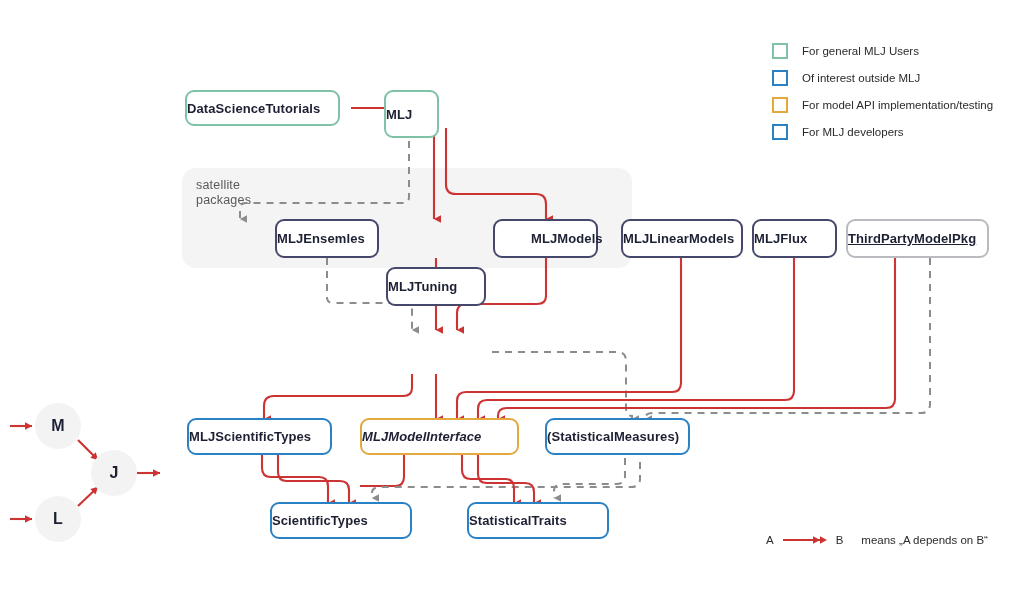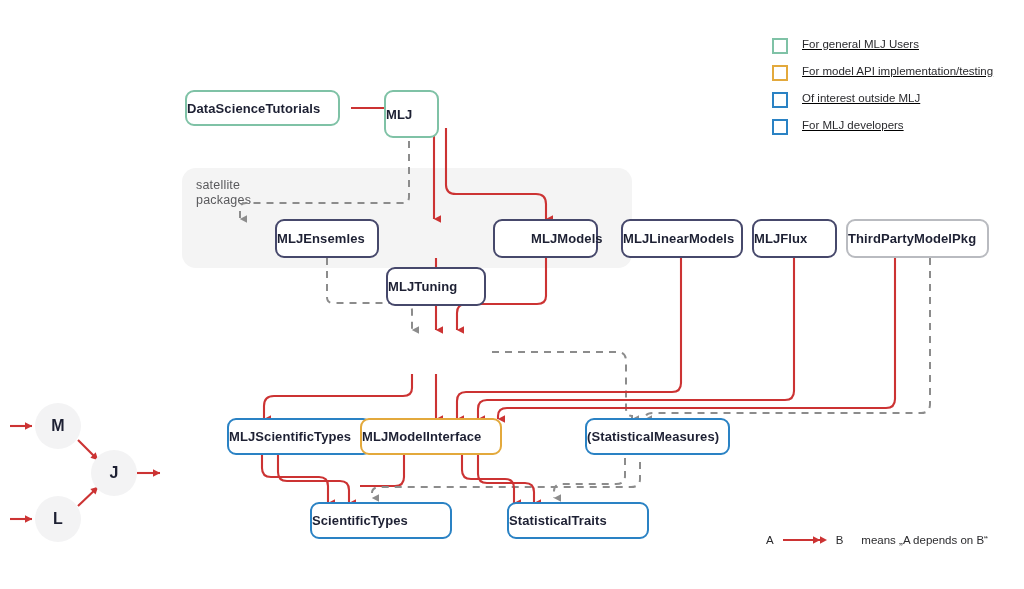--- a/index.html
+++ b/index.html
@@ -58,21 +58,21 @@
     font-weight: bold;
     color: #1d2033;
     letter-spacing: 0.1px;
     text-align: center;
     white-space: nowrap;
   }
   .node.green { border-color: #7fc2a6; }
   .node.navy  { border-color: #46486b; border-radius: 9px; }
   .node.gray  { border-color: #b9bbc0; }
   .node.amber { border-color: #e3a93c; }
-  .node.blue  { border-color: #2a82c4; margin-left: 40px; }
+  .node.blue  { border-color: #2a82c4; }
 
   .circle-node {
     position: absolute;
     box-sizing: border-box;
     width: 46px;
     height: 46px;
     border-radius: 50%;
     background: #f3f3f4;
     display: flex;
     align-items: center;
@@ -82,24 +82,23 @@
     color: #1d2033;
   }
 
   .legend {
     position: absolute;
     left: 772px;
     top: 38px;
   }
   .legend-row {
     display: flex;
-    align-items: flex-start;
+    align-items: center;
     height: 26px;
     margin-bottom: 1px;
-    text-decoration: underline;
   }
   .legend-swatch {
     box-sizing: border-box;
     width: 16px;
     height: 16px;
     border: 2px solid #999;
     background: #fff;
     margin-right: 14px;
     flex: 0 0 auto;
   }
@@ -217,30 +216,30 @@
   </div>
 
   <div class="node navy" style="left:621px; top:219px; width:122px; height:39px;">
     <span>MLJLinearModels</span>
   </div>
 
   <div class="node navy" style="left:752px; top:219px; width:85px; height:39px;">
     <span>MLJFlux</span>
   </div>
 
-  <div class="node gray" style="left:846px; top:219px; width:143px; height:39px;">
+  <div class="node gray" style="left:846px; top:219px; width:143px; height:39px;text-decoration:underline;">
     <span>ThirdPartyModelPkg</span>
   </div>
 
 
   <div class="node blue" style="left:187px; top:418px; width:145px; height:37px;">
     <span>MLJScientificTypes</span>
   </div>
 
-  <div class="node amber" style="left:360px; top:418px; width:142px; height:37px;">
+  <div class="node amber" style="left:360px; top:418px; width:159px; height:37px;font-style:italic;">
     <span>MLJModelInterface</span>
   </div>
 
   <div class="node blue" style="left:545px; top:418px; width:145px; height:37px;">
     <span>(StatisticalMeasures)</span>
   </div>
 
   <div class="node blue" style="left:270px; top:502px; width:142px; height:37px;">
     <span>ScientificTypes</span>
   </div>
@@ -258,26 +257,26 @@
   <div class="circle-node" style="left:35px; top:496px;">
     <span>L</span>
   </div>
 
   <div class="legend">
     <div class="legend-row">
       <span class="legend-swatch" style="border-color:#7fc2a6;"></span>
       <span class="legend-text">For general MLJ Users</span>
     </div>
     <div class="legend-row">
+      <span class="legend-swatch" style="border-color:#2a82c4;"></span>
+      <span class="legend-text">Of interest outside MLJ</span>
+    </div>
+    <div class="legend-row">
       <span class="legend-swatch" style="border-color:#e3a93c;"></span>
       <span class="legend-text">For model API implementation/testing</span>
-    </div>
-    <div class="legend-row">
-      <span class="legend-swatch" style="border-color:#2a82c4;"></span>
-      <span class="legend-text">Of interest outside MLJ</span>
     </div>
     <div class="legend-row">
       <span class="legend-swatch" style="border-color:#2a82c4;"></span>
       <span class="legend-text">For MLJ developers</span>
     </div>
   </div>
 
   <div class="caption">
     <span class="cap-a">A</span>
     <svg class="cap-arrow" viewBox="0 0 46 10">

